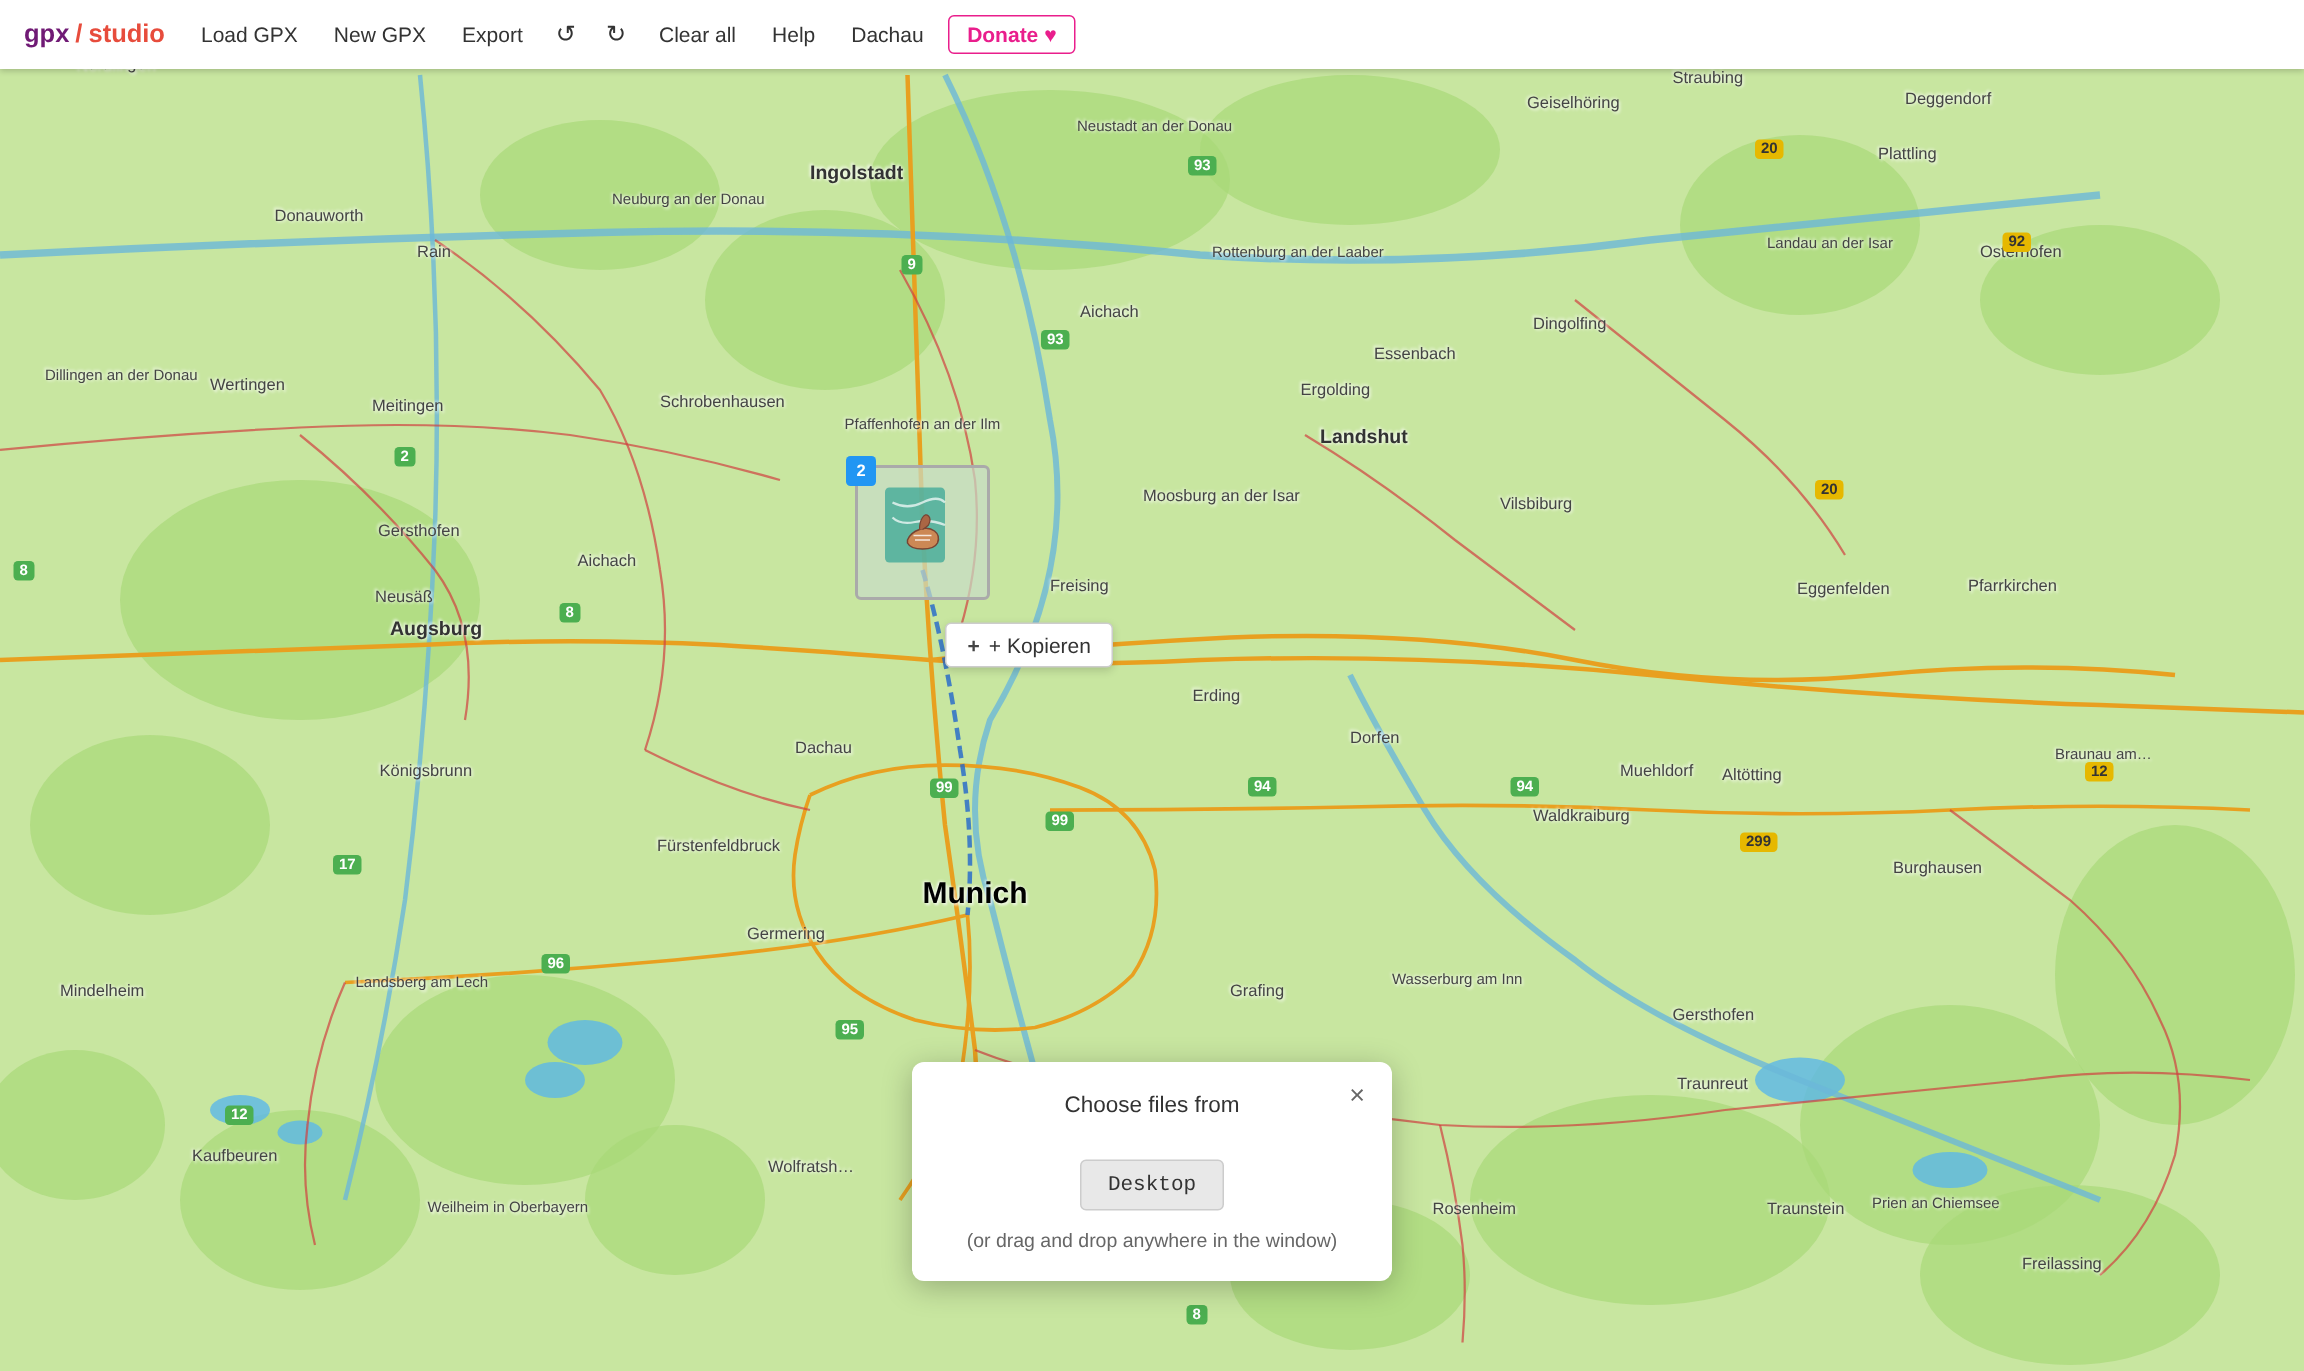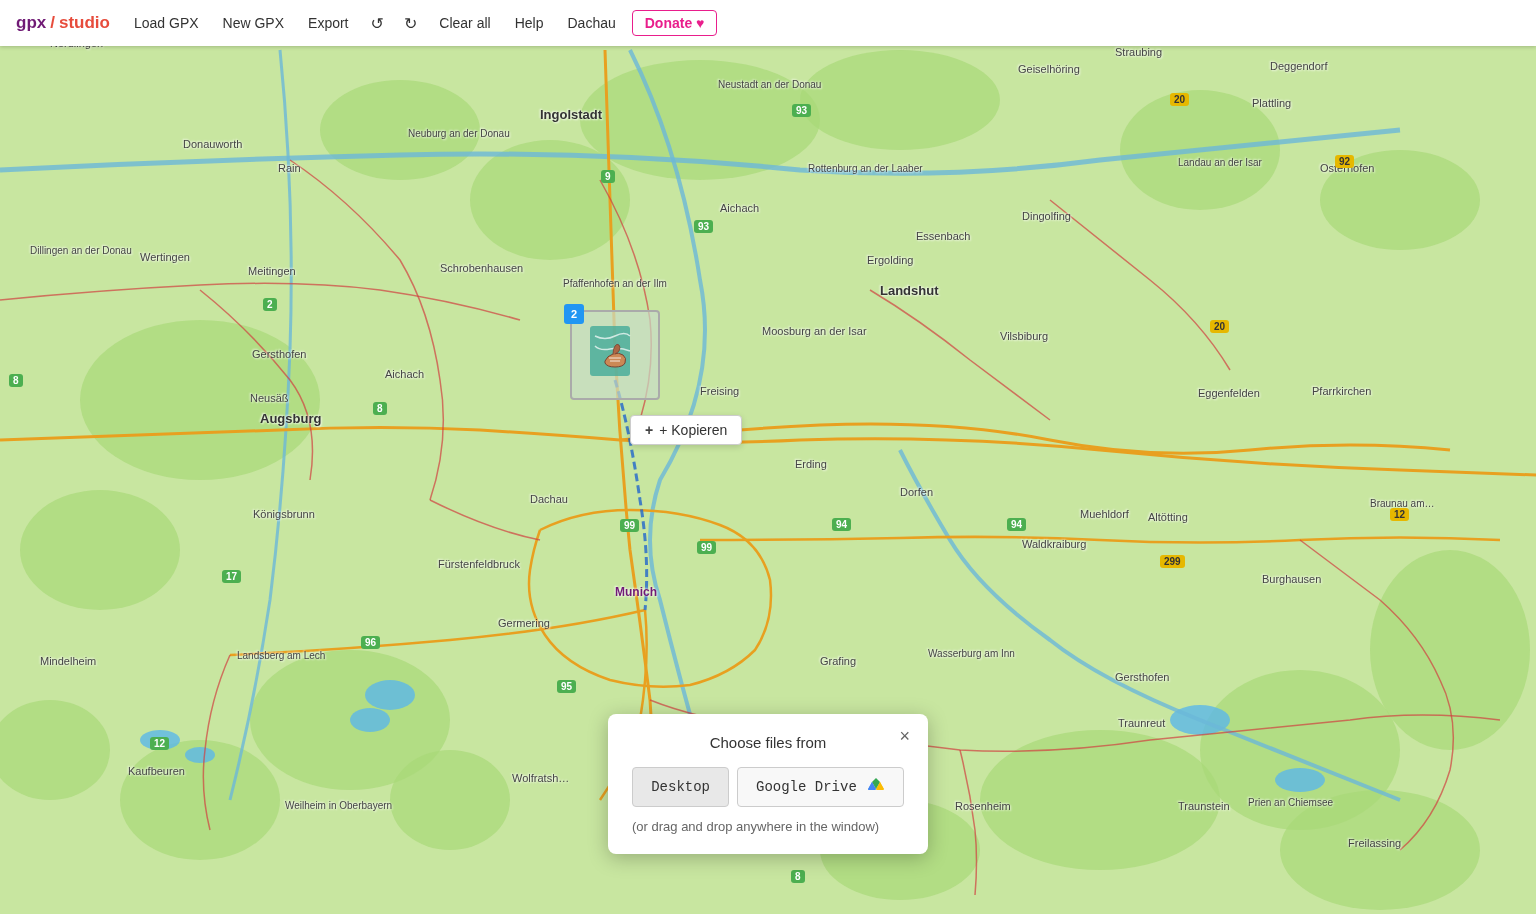--- a/index.html
+++ b/index.html
@@ -152,21 +152,21 @@
       width: 320px;
       padding: 20px 24px;
       pointer-events: all;
       z-index: 200;
     }
 
     #modal-title {
       text-align: center;
       font-size: 15px;
       color: #333;
-      margin-bottom: 16px;
+      margin-bottom: 28px;
     }
 
     #modal-buttons {
       display: flex;
       gap: 8px;
       justify-content: center;
       margin-bottom: 12px;
     }
 
     .modal-btn {
@@ -186,39 +186,40 @@
     #gdrive-btn {
       background: #f8f8f8;
       border: 1px solid #ccc;
       color: #333;
       display: flex;
       align-items: center;
       gap: 6px;
     }
 
     #modal-hint {
+      text-align: center;
       font-size: 13px;
       color: #666;
     }
 
     
     .map-label {
       position: absolute;
       font-size: 11px;
       color: #444;
       font-weight: 500;
       pointer-events: none;
       white-space: nowrap;
       text-shadow: 1px 1px 2px rgba(255,255,255,0.8), -1px -1px 2px rgba(255,255,255,0.8);
     }
 
     .city-major {
-      font-size: 12px;
+      font-size: 20px;
       font-weight: bold;
-      color: #701a75;
+      color: #000000;
     }
 
     .city-medium {
       font-size: 13px;
       font-weight: 600;
       color: #333;
     }
 
     .road-badge {
       position: absolute;
@@ -442,32 +443,16 @@
     <span style="color:#e91e8c;"> ♥</span>
   </button>
 </div>
 
 <div id="modal-overlay">
   <div id="modal">
     <button id="modal-close-btn" class="nav-icon-btn" style="position:absolute;top:8px;right:12px;font-size:18px;color:#666">×</button>
     <div id="modal-title">Choose files from</div>
     <div id="modal-buttons">
       <button class="modal-btn" id="desktop-btn">Desktop</button>
-      <button class="modal-btn" id="gdrive-btn">
-        <span>Google Drive</span>
-        <span style="margin-left:4px">
-          
-          <svg width="18" height="18" viewBox="0 0 18 18" xmlns="http://www.w3.org/2000/svg">
-            <path d="M9 2 L16 14 H2 Z" fill="none"></path>
-            <path d="M1 13 L5 6 L9 13Z" fill="#4285F4"></path>
-            <path d="M9 13 L13 6 L17 13Z" fill="#FBBC04"></path>
-            <path d="M5 6 L13 6 L9 13Z" fill="#34A853"></path>
-            <path d="M1 14 L6 14 L3.5 10Z" fill="#4285F4" opacity="0.8"></path>
-            <path d="M9 2 L13 6 H5 Z" fill="#34A853"></path>
-            <path d="M13 6 L17 14 H9 Z" fill="#FBBC04"></path>
-            <path d="M1 14 H9 L5 6 Z" fill="#4285F4"></path>
-          </svg>
-        </span>
-      </button>
     </div>
     <div id="modal-hint">(or drag and drop anywhere in the window)</div>
   </div>
 </div>
 
 </body></html>

